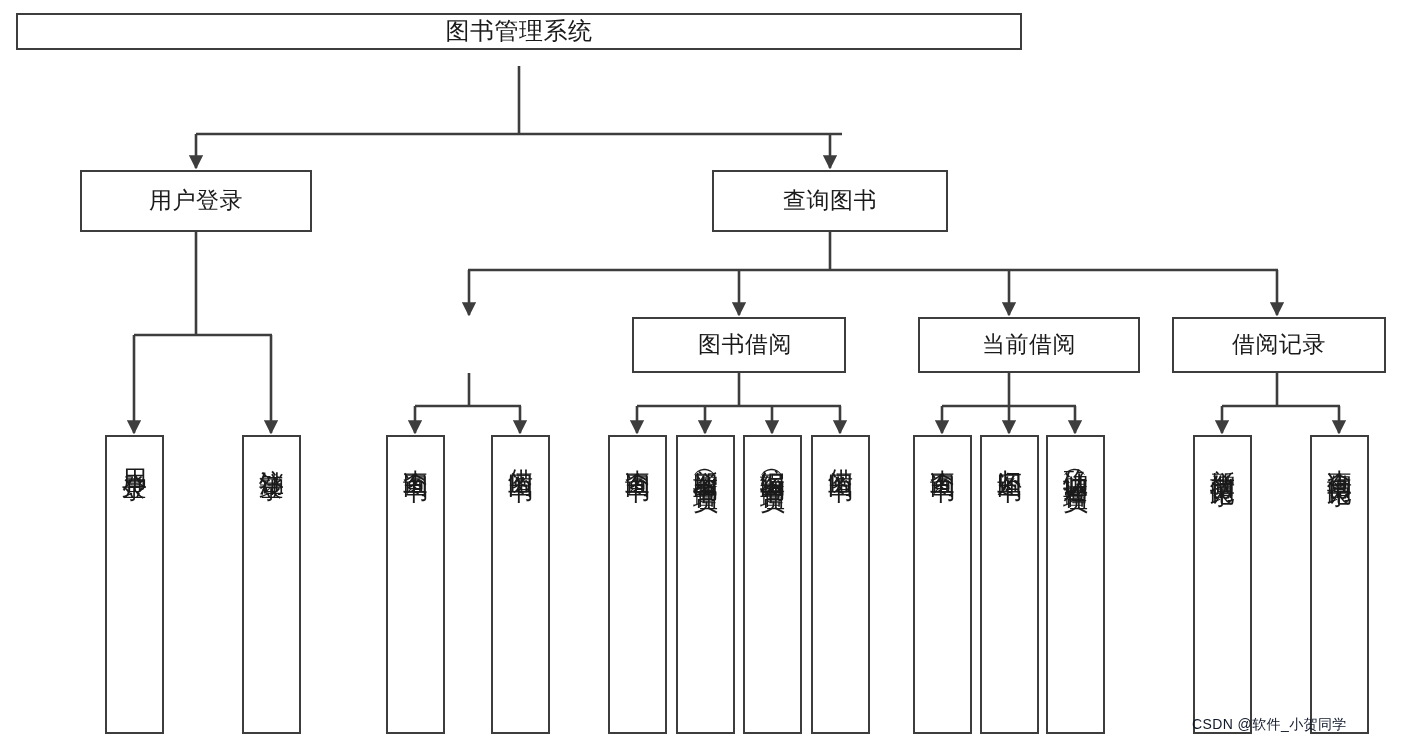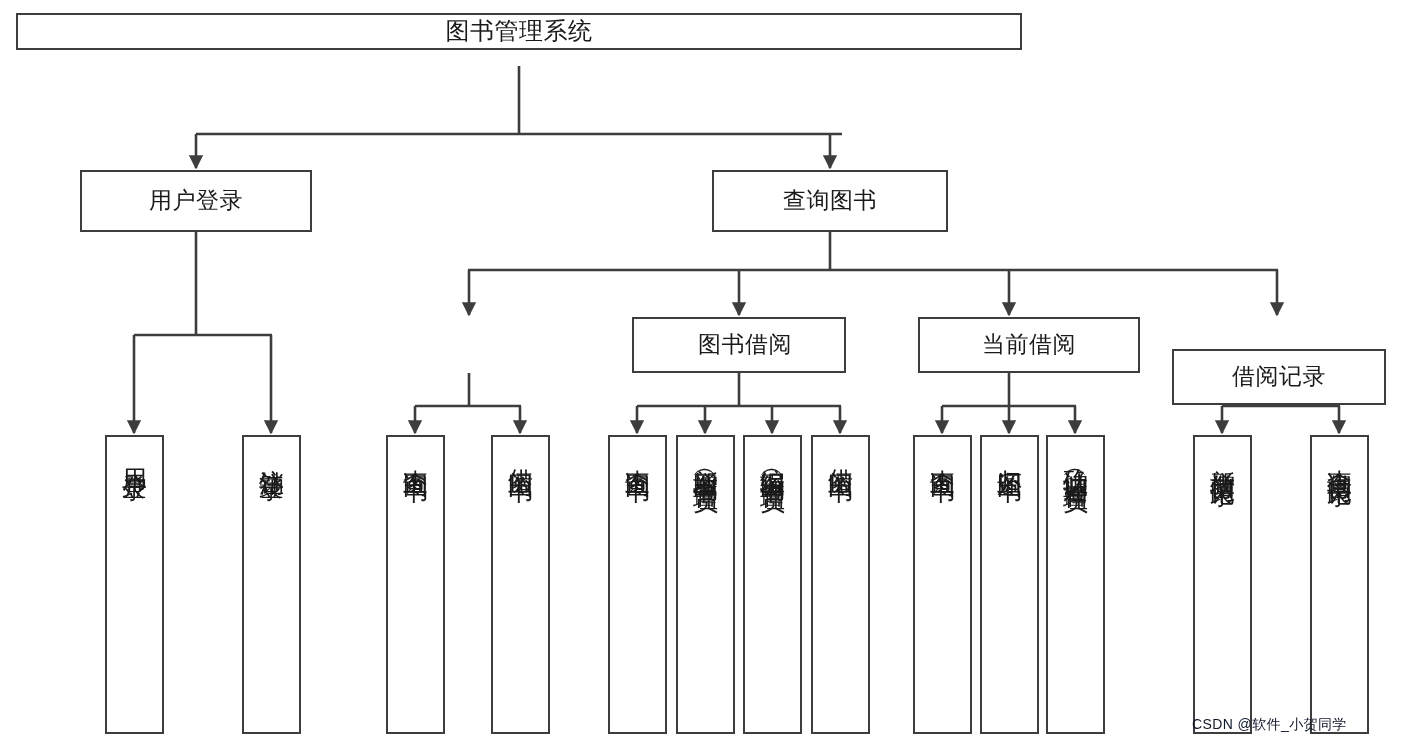--- a/index.html
+++ b/index.html
@@ -138,21 +138,21 @@
 
 
   <div class="node horiz" style="left:632px; top:317px; width:214px; height:56px;padding-left:12px;">
     <span class="lbl">图书借阅</span>
   </div>
 
   <div class="node horiz" style="left:902px; top:317px; width:222px; height:56px;margin-left:16px;">
     <span class="lbl">当前借阅</span>
   </div>
 
-  <div class="node horiz" style="left:1172px; top:317px; width:214px; height:56px;margin-top:32px;">
+  <div class="node horiz" style="left:1172px; top:317px; width:214px; height:56px;">
     <span class="lbl">借阅记录</span>
   </div>
 
   <div class="node vert" style="left:105px; top:435px; width:59px; height:299px;">
     <span class="lbl">用户登录</span>
   </div>
 
   <div class="node vert" style="left:242px; top:435px; width:59px; height:299px;">
     <span class="lbl">注销登录</span>
   </div>

